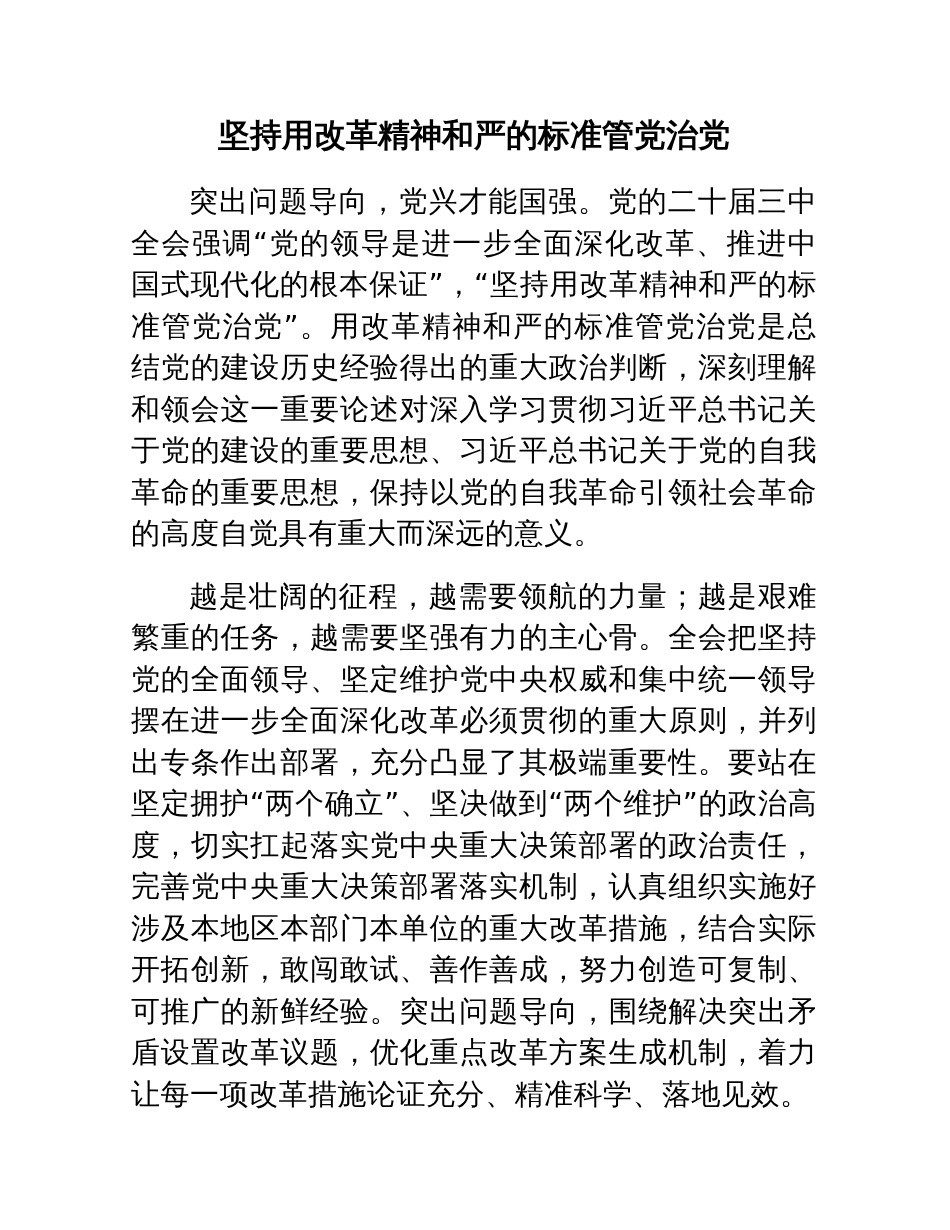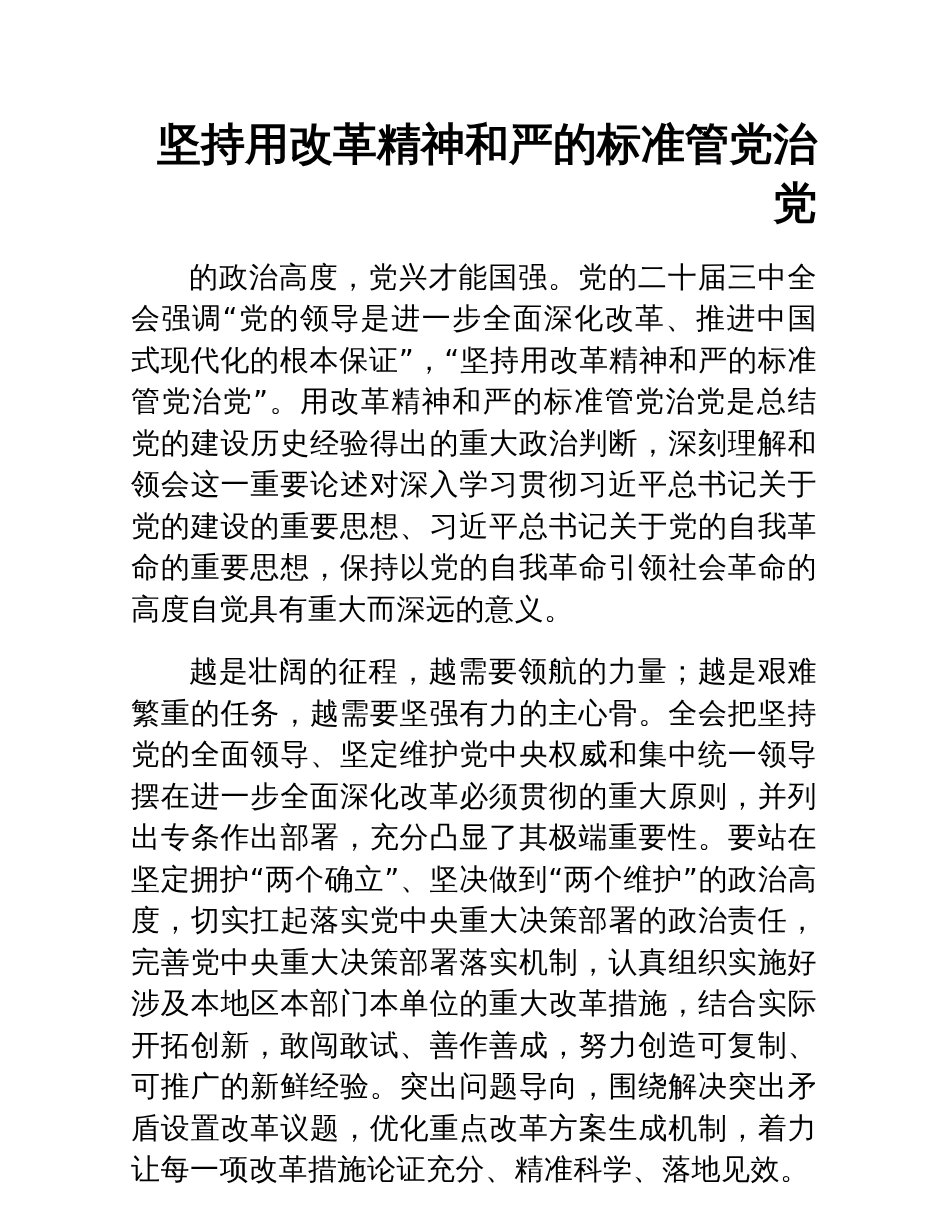--- a/index.html
+++ b/index.html
@@ -13,40 +13,40 @@
     height: 1230px;
     box-sizing: border-box;
     background: #ffffff;
     color: #000000;
     padding: 114px 133px 0 131px;
     font-family: "DejaVu Sans", "Liberation Sans", sans-serif;
     overflow: hidden;
   }
   .doc-title {
     margin: 0 0 24px 0;
-    font-size: 44px;
+    font-size: 32px;
     font-weight: 700;
     line-height: 1.35;
-    text-align: right;
+    text-align: center;
     color: #000000;
   }
   .doc-paragraph {
     margin: 0 0 21px 0;
     font-size: 29px;
     line-height: 41.5px;
     text-align: justify;
     text-justify: inter-ideograph;
     text-indent: 2em;
     color: #000000;
     letter-spacing: 0.5px;
     word-break: break-all;
   }
 </style>
 </head>
 <body>
 
 <div class="page">
   <h1 class="doc-title">坚持用改革精神和严的标准管党治党</h1>
 
-  <p class="doc-paragraph">的政治高度，党兴才能国强。党的二十届三中全会强调“党的领导是进一步全面深化改革、推进中国式现代化的根本保证”，“坚持用改革精神和严的标准管党治党”。用改革精神和严的标准管党治党是总结党的建设历史经验得出的重大政治判断，深刻理解和领会这一重要论述对深入学习贯彻习近平总书记关于党的建设的重要思想、习近平总书记关于党的自我革命的重要思想，保持以党的自我革命引领社会革命的高度自觉具有重大而深远的意义。</p>
+  <p class="doc-paragraph">突出问题导向，党兴才能国强。党的二十届三中全会强调“党的领导是进一步全面深化改革、推进中国式现代化的根本保证”，“坚持用改革精神和严的标准管党治党”。用改革精神和严的标准管党治党是总结党的建设历史经验得出的重大政治判断，深刻理解和领会这一重要论述对深入学习贯彻习近平总书记关于党的建设的重要思想、习近平总书记关于党的自我革命的重要思想，保持以党的自我革命引领社会革命的高度自觉具有重大而深远的意义。</p>
 
   <p class="doc-paragraph">越是壮阔的征程，越需要领航的力量；越是艰难繁重的任务，越需要坚强有力的主心骨。全会把坚持党的全面领导、坚定维护党中央权威和集中统一领导摆在进一步全面深化改革必须贯彻的重大原则，并列出专条作出部署，充分凸显了其极端重要性。要站在坚定拥护“两个确立”、坚决做到“两个维护”的政治高度，切实扛起落实党中央重大决策部署的政治责任，完善党中央重大决策部署落实机制，认真组织实施好涉及本地区本部门本单位的重大改革措施，结合实际开拓创新，敢闯敢试、善作善成，努力创造可复制、可推广的新鲜经验。突出问题导向，围绕解决突出矛盾设置改革议题，优化重点改革方案生成机制，着力让每一项改革措施论证充分、精准科学、落地见效。</p>
 </div>
 
 </body></html>

